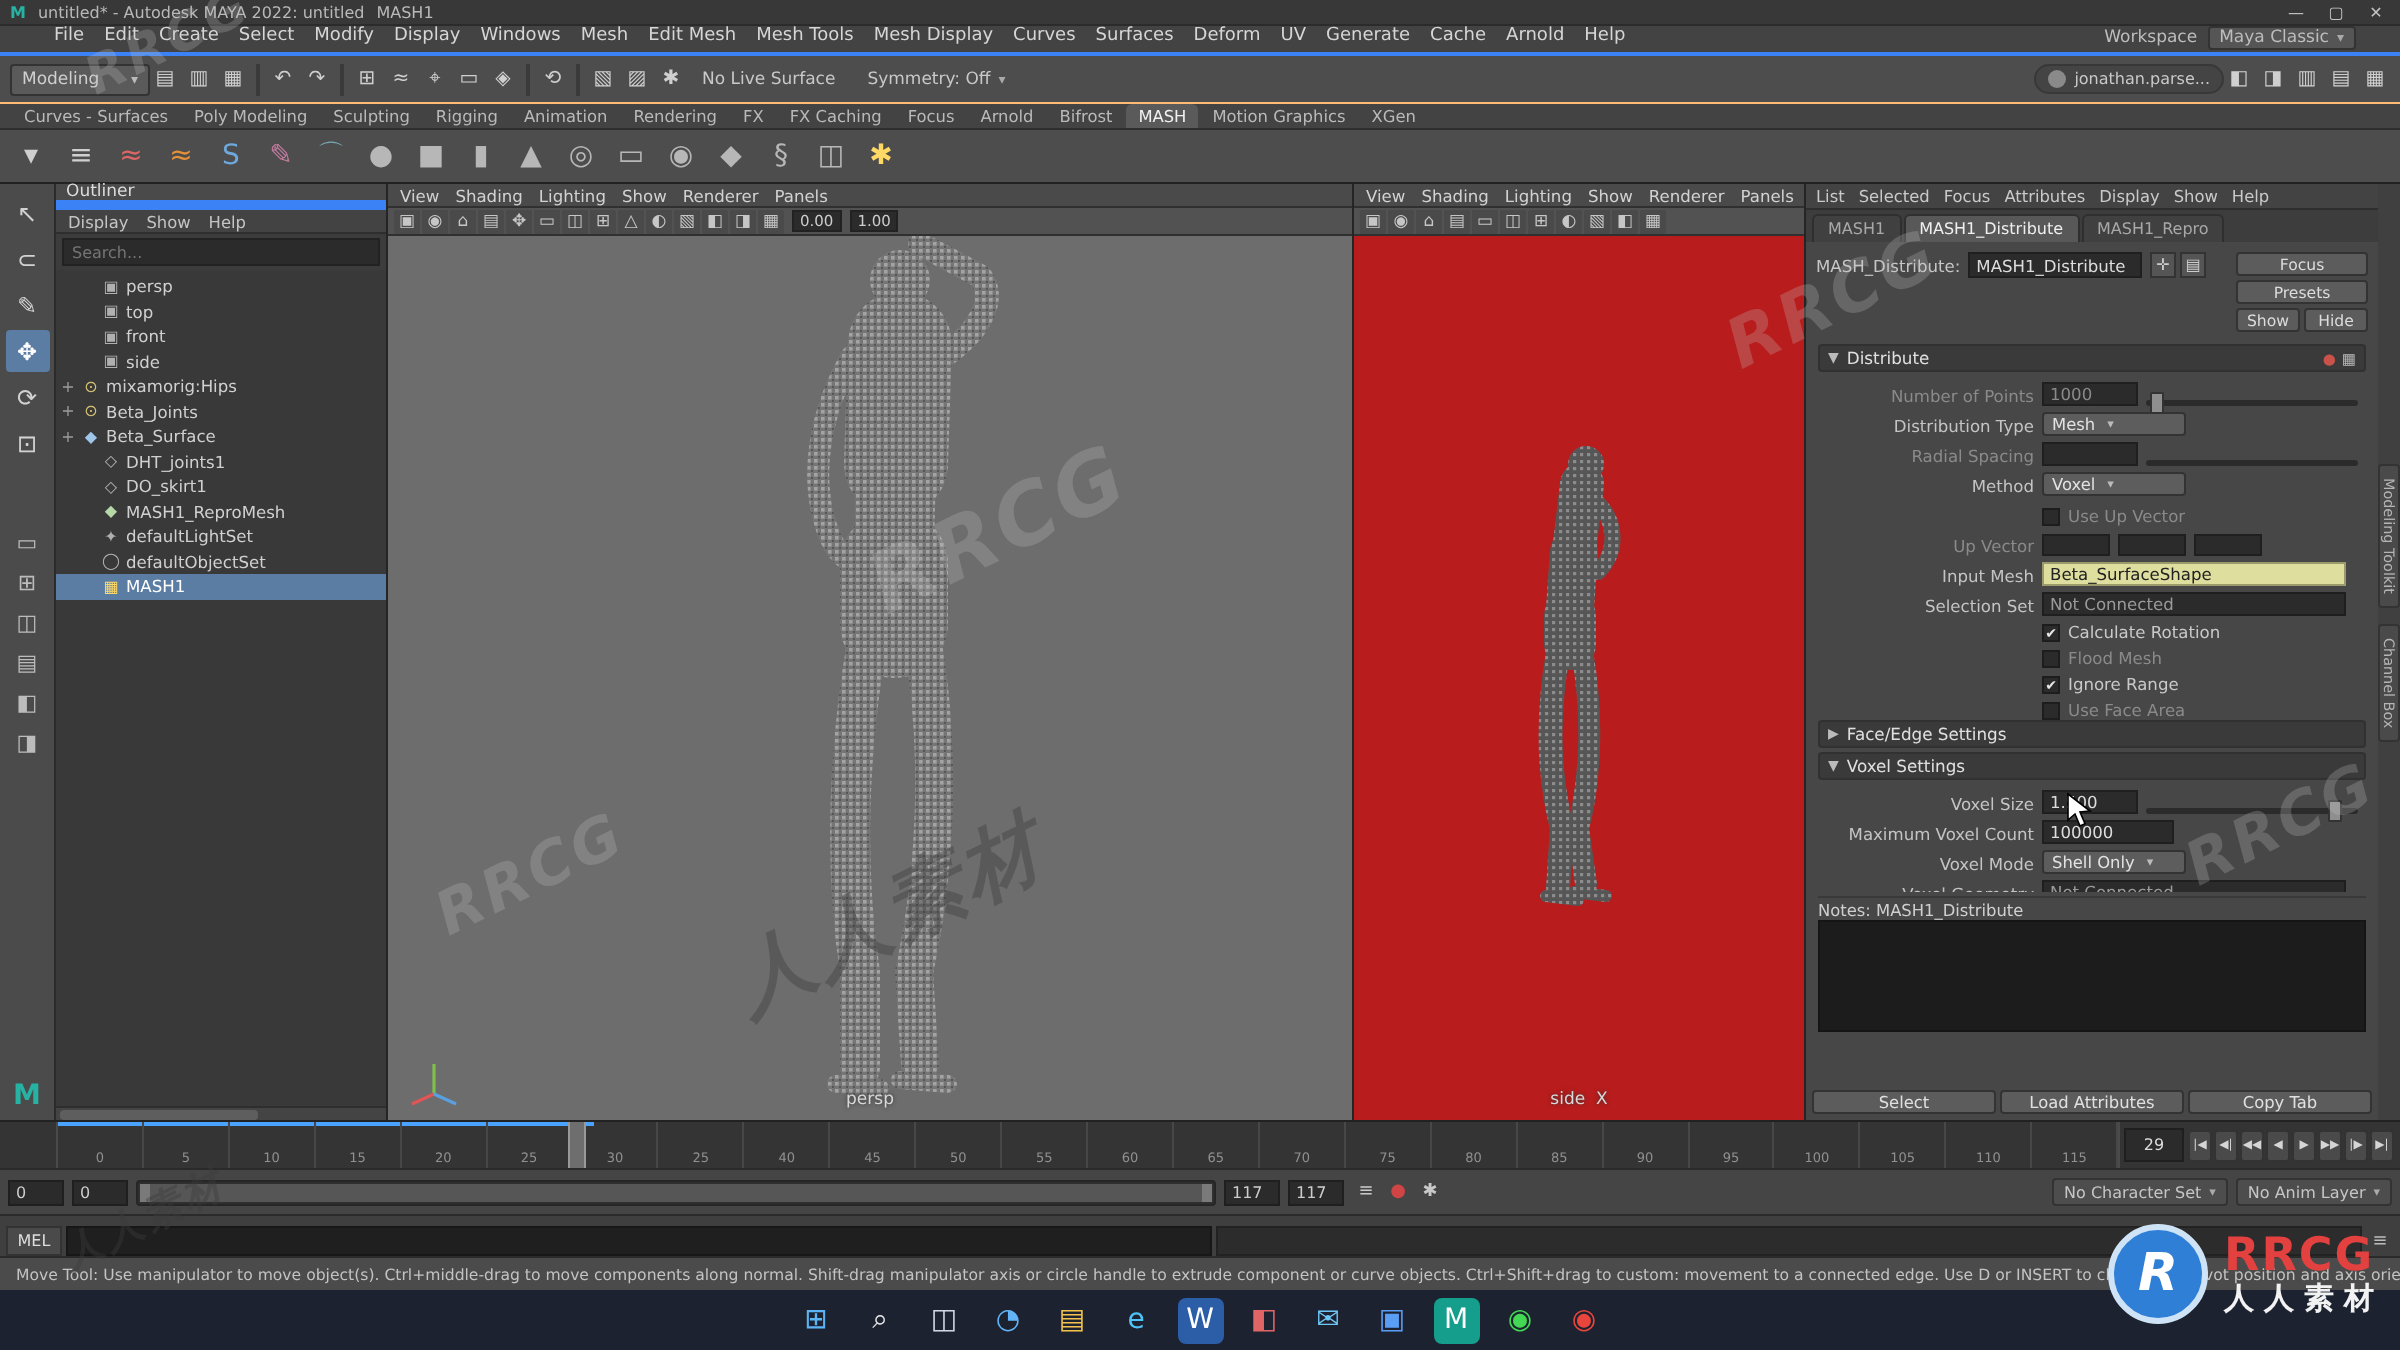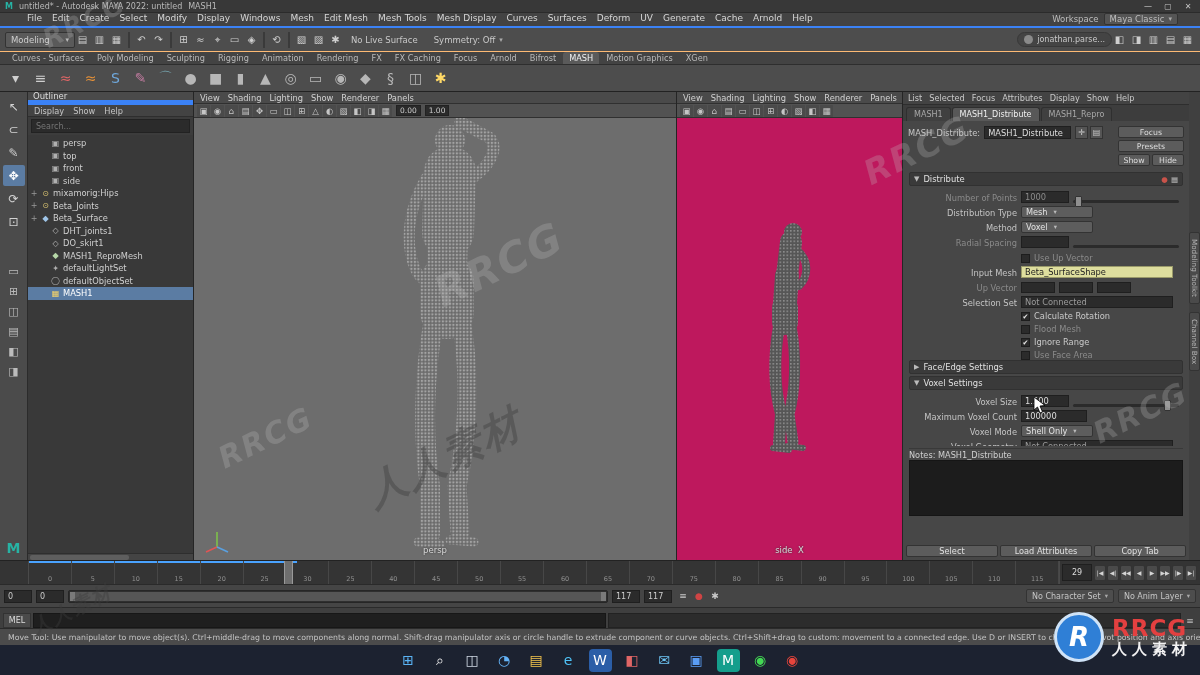--- a/index.html
+++ b/index.html
@@ -61,21 +61,21 @@
 
 .vp{display:flex;flex-direction:column;border-right:1px solid #252525;min-height:0}
 .vp1{flex:1}
 .vp2{width:226px}
 .vp-menus{height:12px;background:#4a4a4a;border-bottom:1px solid #303030;display:flex;align-items:center;gap:8px;padding:0 6px;font-size:8.3px;color:#d2d2d2;white-space:nowrap;overflow:hidden}
 .vp-icons{height:14px;background:#525252;border-bottom:1px solid #303030;display:flex;align-items:center;gap:1px;padding:0 3px;overflow:hidden}
 .vp-ic{width:13px;height:12px;display:flex;align-items:center;justify-content:center;font-size:8.5px;color:#c6c6c6;background:#4a4a4a;border-radius:1px}
 .vp-field{height:11px;background:#2b2b2b;border:1px solid #222;color:#ccc;font-size:7.5px;display:flex;align-items:center;padding:0 3px;margin-left:3px}
 .vp-canvas{flex:1;position:relative;overflow:hidden}
 .vp1 .vp-canvas{background:#6d6d6d}
-.vp2 .vp-canvas{background:#be185d}
+.vp2 .vp-canvas{background:#b91c1c}
 .cam-label{position:absolute;bottom:5px;left:0;right:0;text-align:center;color:#d8d8d8;font-size:8.5px;text-shadow:0 0 2px #333}
 .axis-gizmo{position:absolute;left:8px;bottom:5px}
 
 
 .ae{width:286px;background:#474747;display:flex;flex-direction:column;min-height:0}
 .ae-menus{height:13px;background:#434343;border-bottom:1px solid #2e2e2e;display:flex;align-items:center;gap:7px;padding:0 5px;font-size:8.2px;color:#c9c9c9;white-space:nowrap;overflow:hidden}
 .ae-tabs{height:16px;background:#3d3d3d;display:flex;align-items:flex-end;gap:1px;padding:2px 3px 0}
 .ae-tab{background:#404040;color:#a8a8a8;font-size:8px;padding:2px 7px;border:1px solid #2f2f2f;border-bottom:none;border-radius:3px 3px 0 0;white-space:nowrap}
 .ae-tab.active{background:#585858;color:#efefef}
 .ae-node{display:flex;padding:5px 5px 2px;gap:15px}
@@ -589,45 +589,45 @@
           <span class="slider">
               <span class="hd" style="left:2px"></span>
             </span>
         </div>
         <div class="ae-row">
           <span class="lab">Distribution Type</span>
           <span class="dd" style="width:72px">
               <span>Mesh</span>
             </span>
         </div>
+        <div class="ae-row dim">
+          <span class="lab">Radial Spacing</span>
+          <span class="field val"></span>
+          <span class="slider"></span>
+        </div>
         <div class="ae-row">
           <span class="lab">Method</span>
           <span class="dd" style="width:72px">
               <span>Voxel</span>
             </span>
         </div>
         <div class="ae-row dim">
-          <span class="lab">Radial Spacing</span>
-          <span class="field val"></span>
-          <span class="slider"></span>
-        </div>
-        <div class="ae-row dim">
           <span class="lab"></span>
           <span class="cb"></span>
           <span class="cb-text">Use Up Vector</span>
-        </div>
-        <div class="ae-row">
-          <span class="lab">Input Mesh</span>
-          <span class="field val yellow">Beta_SurfaceShape</span>
         </div>
         <div class="ae-row dim">
           <span class="lab">Up Vector</span>
           <span class="uv-f"></span>
           <span class="uv-f"></span>
           <span class="uv-f"></span>
+        </div>
+        <div class="ae-row">
+          <span class="lab">Input Mesh</span>
+          <span class="field val yellow">Beta_SurfaceShape</span>
         </div>
         <div class="ae-row">
           <span class="lab">Selection Set</span>
           <span class="field val dark">Not Connected</span>
         </div>
         <div class="ae-row" style="height:13px">
           <span class="lab"></span>
           <span class="cb">✔</span>
           <span class="cb-text">Calculate Rotation</span>
         </div>

